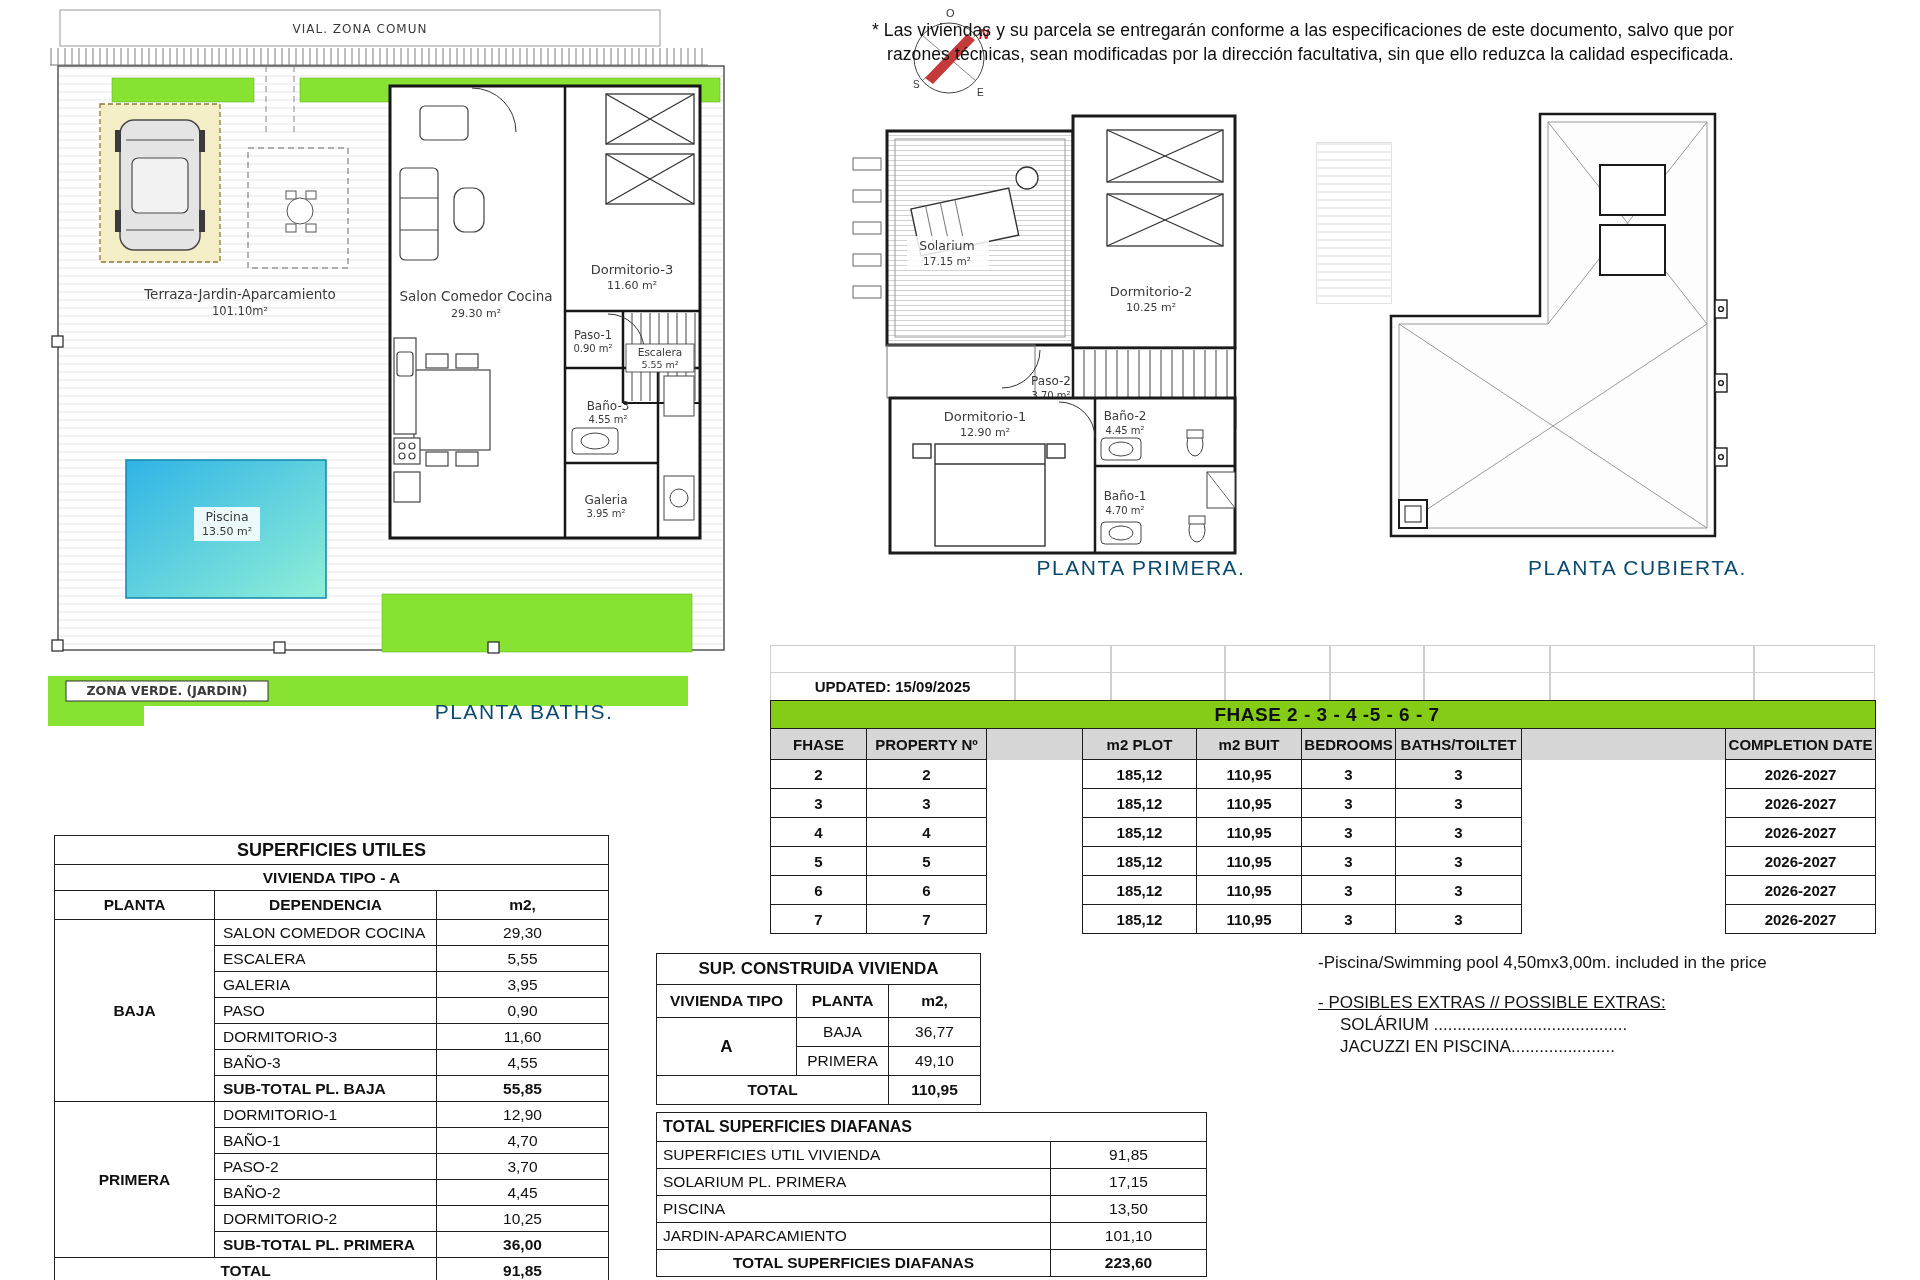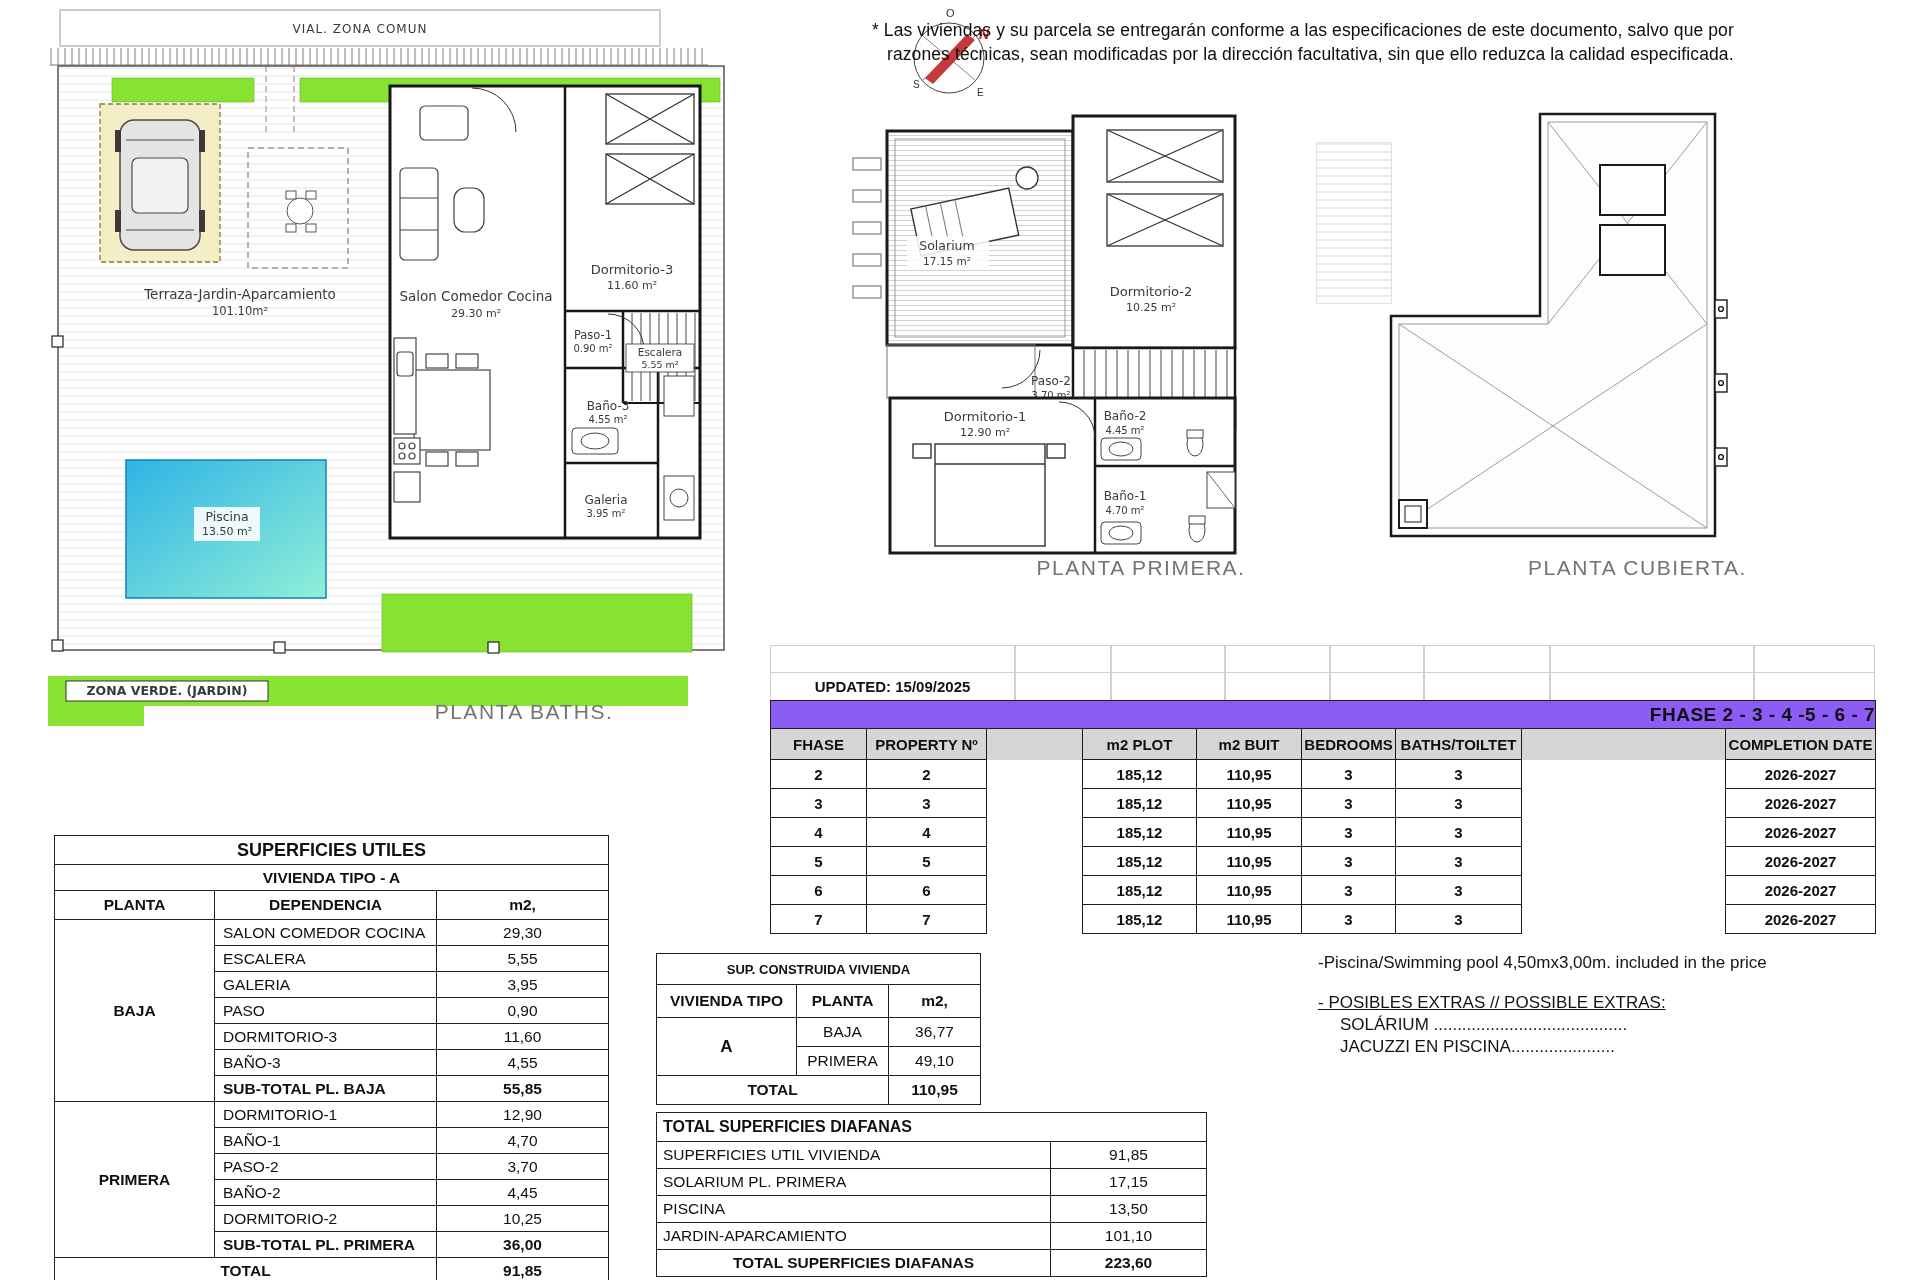--- a/index.html
+++ b/index.html
@@ -2,43 +2,43 @@
 <html><head>
 <meta charset="utf-8">
 <style>
   html,body{margin:0;padding:0;background:#ededed;}
   .page{position:relative;width:1920px;height:1280px;background:#ffffff;overflow:hidden;
         font-family:"Liberation Sans",sans-serif;color:#111;}
   .abs{position:absolute;}
   
   .disclaimer{font-size:17.5px;line-height:24px;color:#0d0d0d;letter-spacing:.1px;}
   .disclaimer .l2{padding-left:15px;}
-  .plan-caption{font-size:21px;letter-spacing:1.5px;color:#737373;text-align:center;}
+  .plan-caption{font-size:21px;letter-spacing:1.5px;color:#0c4a6e;text-align:center;}
   .notes{font-size:17px;color:#141414;line-height:22px;}
   .notes .indent{padding-left:22px;}
   
   table{border-collapse:collapse;table-layout:fixed;}
   td,th{padding:0;font-size:15px;color:#101010;text-align:center;overflow:hidden;white-space:nowrap;}
   .b{font-weight:bold;}
   
   .faintrow{display:flex;align-items:flex-end;}
   .faintrow .fc{border-top:1px solid #cfcfcf;border-right:1px solid #cfcfcf;border-left:1px solid #cfcfcf;
                 height:100%;box-sizing:border-box;font-size:15px;font-weight:600;display:flex;align-items:center;justify-content:center;}
   .phase td{border:1.6px solid #1c1c1c;height:28px;font-weight:600;}
   .phase td.gap{border-top:none;border-bottom:none;border-left:none;border-right:none;}
   .phase .hdr td{background:#d6d6d6;font-weight:bold;height:30px;}
-  .phase .banner td{background:#8b5cf6;text-align:right;font-size:19px;font-weight:bold;height:27px;padding-left:8px;letter-spacing:.5px;margin-left:14px;}
+  .phase .banner td{background:#84cc16;text-align:center;font-size:19px;font-weight:bold;height:27px;padding-left:8px;letter-spacing:.5px;margin-left:14px;}
   
   .su td{border:1.6px solid #1f1f1f;height:25px;font-size:15.5px;}
   .su .ttl{font-size:18px;font-weight:bold;height:28px;}
   .su .sub{font-size:15.5px;font-weight:bold;}
   .su .dep{text-align:left;padding-left:8px;}
   
   .sc td{border:1.8px solid #1f1f1f;height:28px;font-size:15.5px;}
-  .sc .ttl{font-weight:bold;font-size:13px;height:30px;}
+  .sc .ttl{font-weight:bold;font-size:17px;height:30px;}
   .sc .hd{font-weight:bold;font-size:16px;height:33px;}
   
   .df td{border:1.6px solid #1f1f1f;height:26px;font-size:15.5px;}
   .df .ttl{font-weight:bold;text-align:left;padding-left:6px;font-size:16px;height:28px;}
   .df .lbl{text-align:left;padding-left:6px;}
   
   .pl{font-family:"DejaVu Sans",sans-serif;fill:#3a3a3a;}
   .chip{fill:#ffffff;}
   .ghost{background:repeating-linear-gradient(180deg,#ececec 0 2px,transparent 2px 8px);border:1px solid #e2e2e2;}
 </style>

